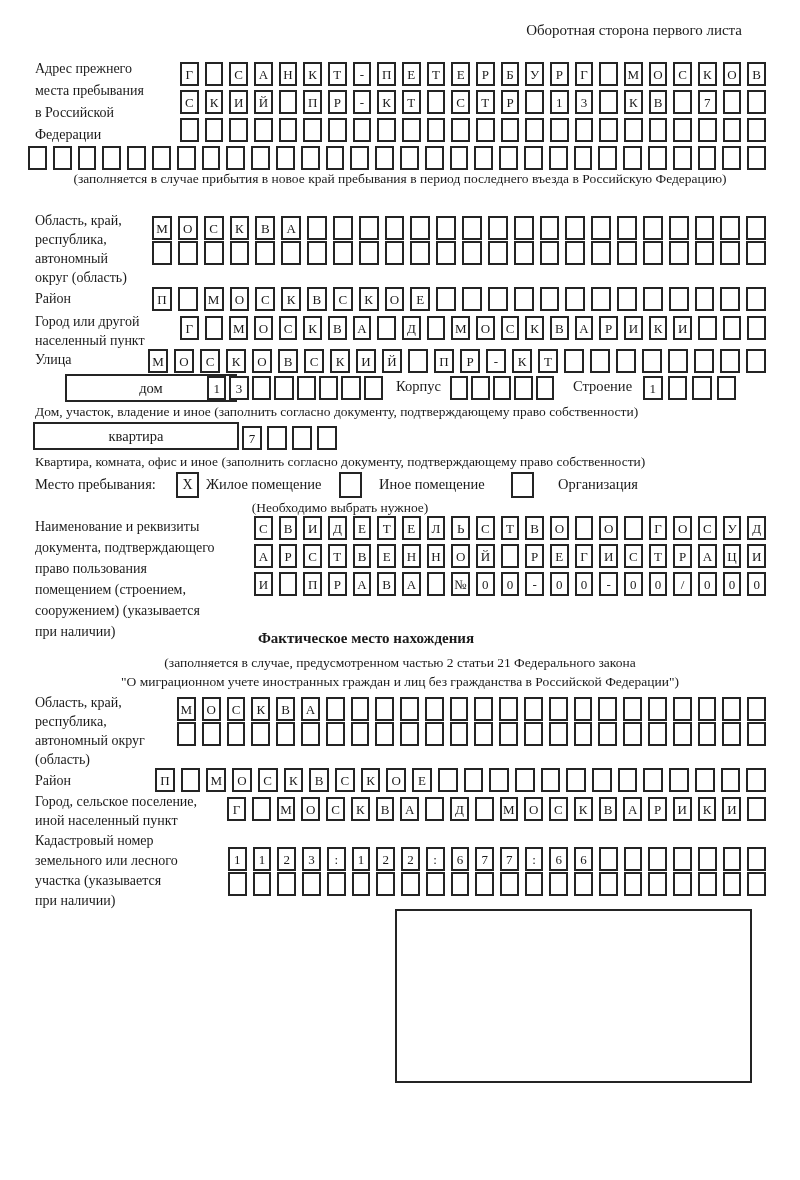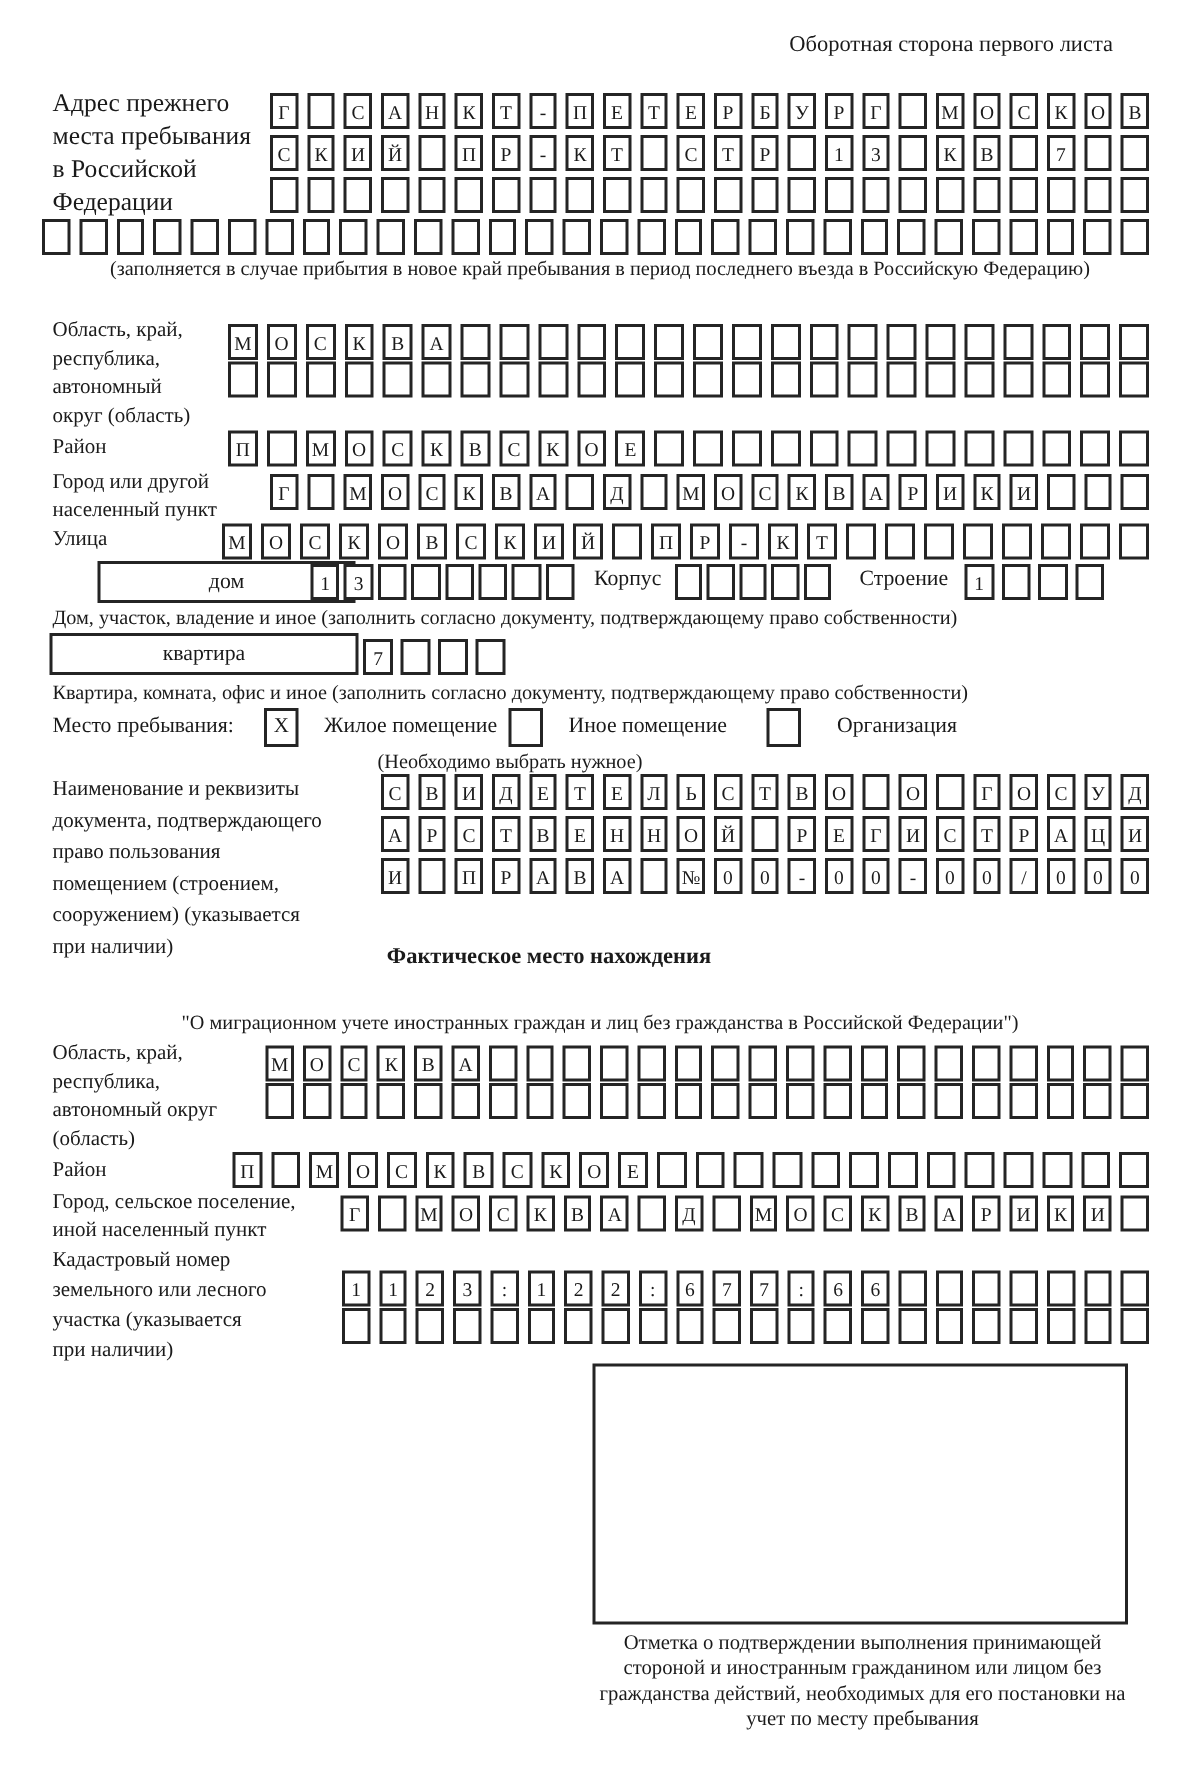--- a/index.html
+++ b/index.html
@@ -8,21 +8,21 @@
     font-family:"Liberation Serif","DejaVu Serif",serif;color:#1a1a1a;overflow:hidden;border-radius:24px;
   }
   .abs{position:absolute;}
   .cells{position:absolute;display:grid;grid-auto-flow:column;gap:6px;}
   .cell{
     border:2px solid #242424;height:20px;background:#fff;
     display:flex;align-items:center;justify-content:center;
     font-size:13px;line-height:13px;overflow:hidden;
   }
   .label{font-size:14px;line-height:19px;white-space:nowrap;}
-  .label-lg{font-size:17px;line-height:22px;white-space:nowrap;}
+  .label-lg{font-size:14px;line-height:22px;white-space:nowrap;}
   .note{font-size:13.5px;text-align:center;white-space:nowrap;}
   .h-bold{font-weight:bold;text-align:center;}
   .wbox{
     position:absolute;border:2px solid #242424;background:#fff;
     display:flex;align-items:center;justify-content:center;
     font-size:14.5px;
   }
   .cb{
     position:absolute;width:19px;height:22px;border:2px solid #242424;background:#fff;
     display:flex;align-items:center;justify-content:center;font-size:14px;
@@ -339,21 +339,21 @@
       <div class="cell">7</div>
       <div class="cell"></div>
       <div class="cell"></div>
       <div class="cell"></div>
     </div>
 
   <div class="abs" style="left:35px;top:454px;font-size:13.5px;white-space:nowrap;">Квартира, комната, офис и иное (заполнить согласно документу, подтверждающему право собственности)</div>
 
   <div class="inline-lbl" style="left:35px;top:476px;">Место пребывания:</div>
   <div class="cb" style="left:176px;top:472px;">X</div>
-  <div class="inline-lbl" style="left:216px;top:476px;">Жилое помещение</div>
+  <div class="inline-lbl" style="left:206px;top:476px;">Жилое помещение</div>
   <div class="cb" style="left:339px;top:472px;"></div>
   <div class="inline-lbl" style="left:379px;top:476px;">Иное помещение</div>
   <div class="cb" style="left:511px;top:472px;"></div>
   <div class="inline-lbl" style="left:558px;top:476px;">Организация</div>
 
   <div class="abs note" style="left:200px;top:500px;width:280px;">(Необходимо выбрать нужное)</div>
 
   <div class="abs label" style="left:35px;top:516px;line-height:21px;">
       <div>Наименование и реквизиты</div>
       <div>документа, подтверждающего</div>
@@ -426,20 +426,21 @@
       <div class="cell">-</div>
       <div class="cell">0</div>
       <div class="cell">0</div>
       <div class="cell">/</div>
       <div class="cell">0</div>
       <div class="cell">0</div>
       <div class="cell">0</div>
     </div>
 
   <div class="abs h-bold" style="left:0;top:630px;width:732px;font-size:15px;">Фактическое место нахождения</div>
+  <div class="abs note" style="left:0;top:655px;width:800px;">(заполняется в случае, предусмотренном частью 2 статьи 21 Федерального закона</div>
   <div class="abs note" style="left:0;top:674px;width:800px;">"О миграционном учете иностранных граждан и лиц без гражданства в Российской Федерации")</div>
 
   <div class="abs label" style="left:35px;top:693px;">
       <div>Область, край,</div>
       <div>республика,</div>
       <div>автономный округ</div>
       <div>(область)</div>
     </div>
   <div class="cells" style="left: 177px; top: 697px; width: 589px; grid-template-columns: repeat(24, 1fr);">
       <div class="cell">М</div>
@@ -600,15 +601,14 @@
       <div class="cell"></div>
       <div class="cell"></div>
       <div class="cell"></div>
       <div class="cell"></div>
       <div class="cell"></div>
       <div class="cell"></div>
       <div class="cell"></div>
     </div>
 
   <div class="stamp-box" style="left:395px;top:909px;width:353px;height:170px;"></div>
-  <div class="caption" style="left:390px;top:1086px;width:370px;">Отметка о подтверждении выполнения принимающей стороной и иностранным гражданином или лицом без гражданства действий, необходимых для его постановки на учет по месту пребывания</div>
 
 </div>
 
 </body></html>

